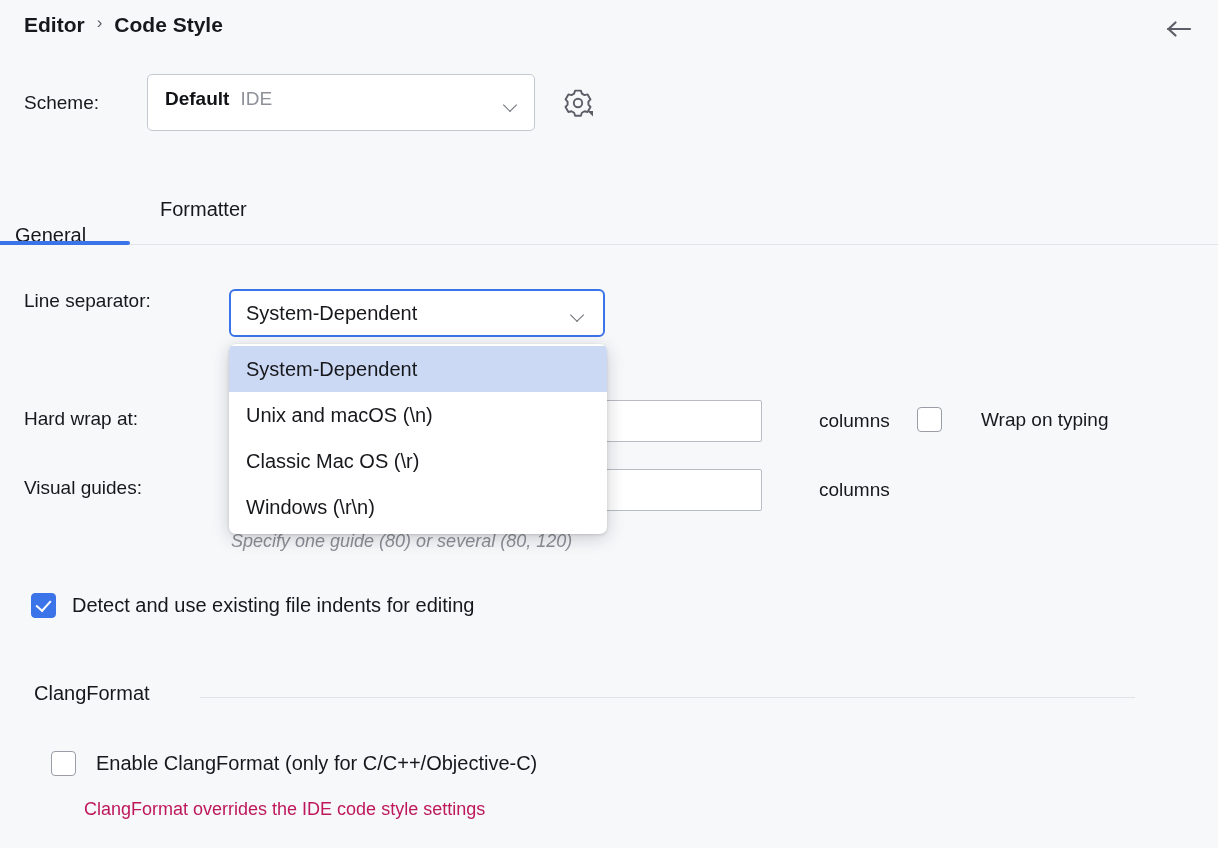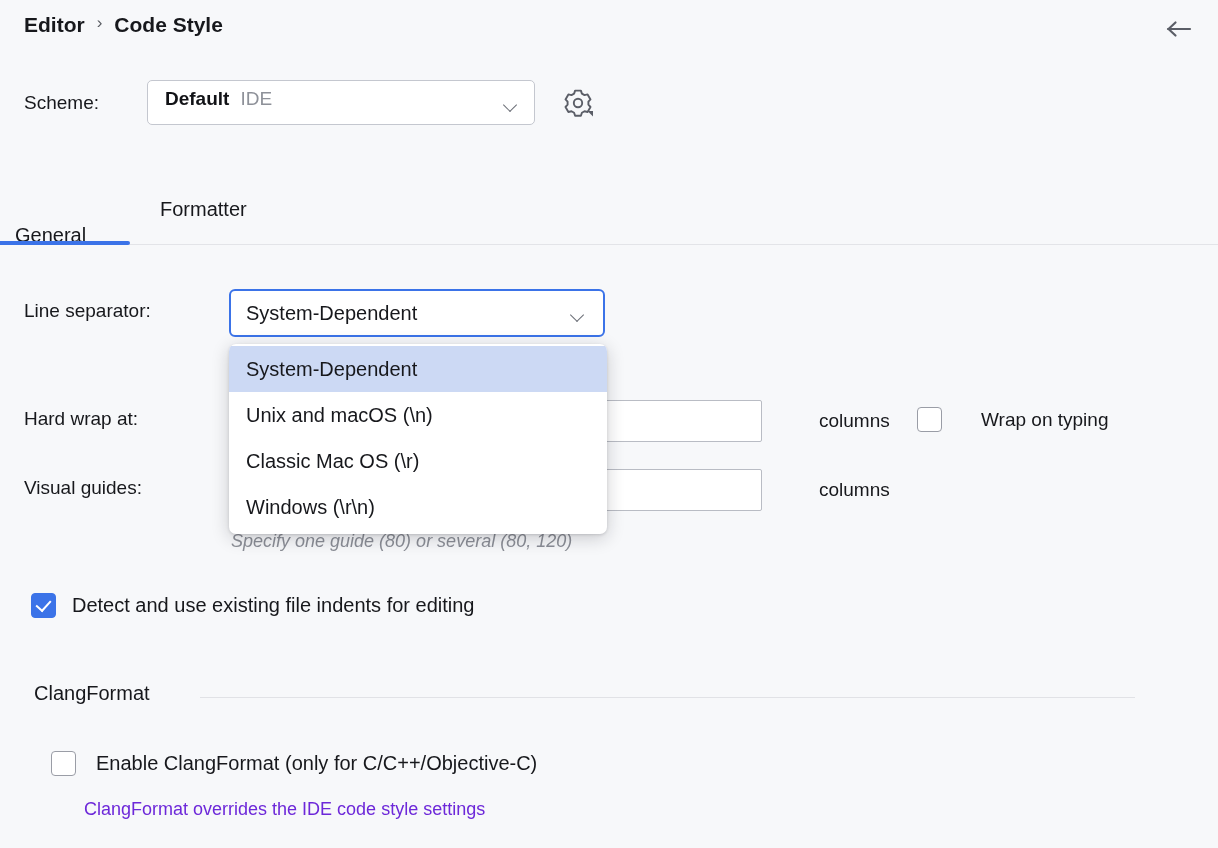--- a/index.html
+++ b/index.html
@@ -54,21 +54,21 @@
     align-items: center;
     height: 45px;
   }
   #scheme-label {
     font-size: 19px;
     color: #17181c;
     width: 123px;
   }
   #scheme-combo {
     width: 388px;
-    height: 45px;
+    height: 57px;
     box-sizing: border-box;
     background: #ffffff;
     border: 1px solid #c4c7cf;
     border-radius: 5px;
     display: flex;
     align-items: center;
     padding: 0 12px 8px 17px;
     cursor: pointer;
     position: relative;
   }
@@ -297,21 +297,21 @@
     display: flex;
     align-items: center;
     cursor: pointer;
   }
   #enable-clang .cb-label { margin-left: 20px; font-size: 20px; }
   #clang-hint {
     position: absolute;
     left: 84px;
     top: 554px;
     font-size: 18px;
-    color: #6d28d9;
+    color: #be185d;
     white-space: nowrap;
   }
 
   
   #linesep-popup {
     position: absolute;
     left: 229px;
     top: 344px;
     width: 378px;
     background: #ffffff;
@@ -380,21 +380,21 @@
     <span class="underline"></span>
   </div>
 
   <div class="tab" id="tab-formatter">
     <span class="tabtext">Formatter</span>
   </div>
 </div>
 
 <div id="body-area">
 
-  <span class="row-label" style="left:24px; top:55px;">Line separator:</span>
+  <span class="row-label" style="left:24px; top:45px;">Line separator:</span>
 
   <div id="linesep-combo">
     <span class="val">System-Dependent</span>
     <span class="chev"></span>
   </div>
 
   <span class="row-label" style="left:24px; top:163px;">Hard wrap at:</span>
   <div class="numfield" id="hardwrap-field"></div>
   <span class="unit" id="hardwrap-unit">columns</span>
 

